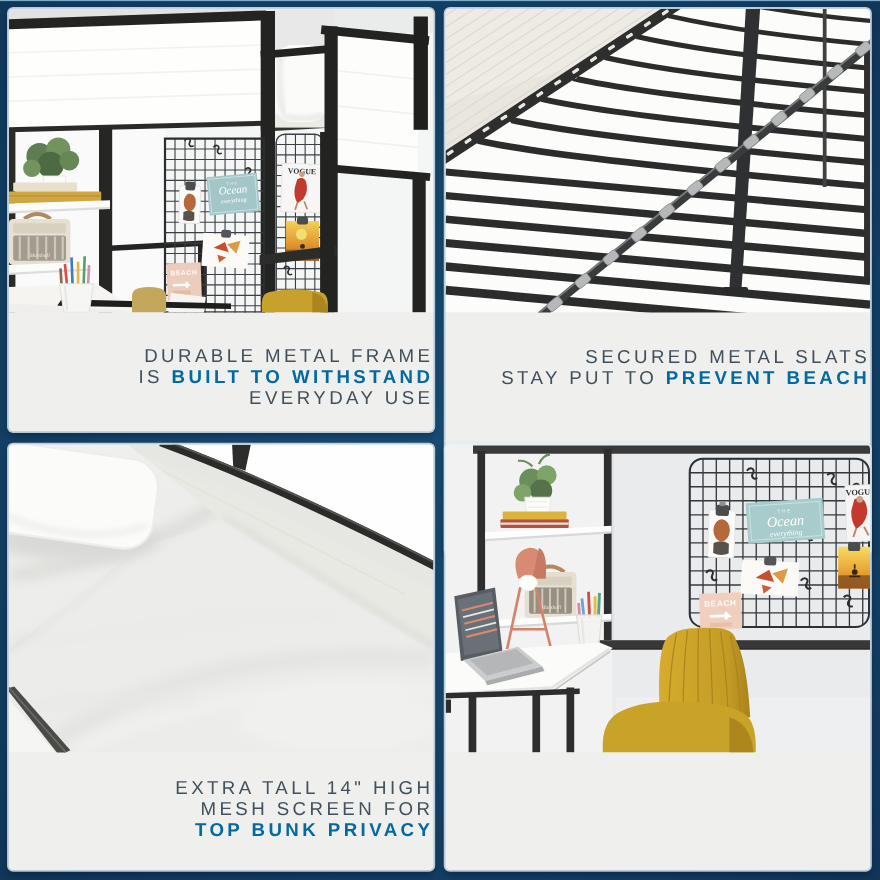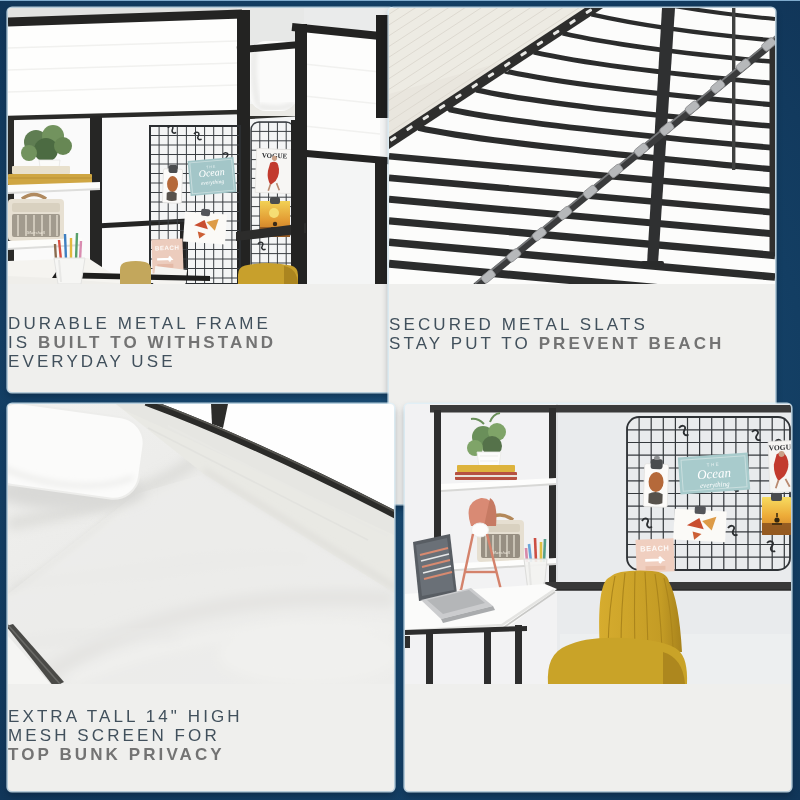--- a/index.html
+++ b/index.html
@@ -2,23 +2,23 @@
 <html><head>
 <meta charset="utf-8">
 <style>
 html,body{margin:0;padding:0;}
 body{width:800px;height:800px;position:relative;overflow:hidden;
  background:radial-gradient(circle at 50% 50%, #1a4d75 0%, #17466e 45%, #133e63 72%, #113659 100%);
  font-family:"Liberation Sans", sans-serif;}
 .card{position:absolute;background:#efefed;border-radius:4px;overflow:hidden;
  box-shadow:0 0 0 1.6px rgba(224,241,250,0.8), 0 4px 7px rgba(3,16,32,0.4);}
 .ph{position:absolute;left:0;top:0;}
-.cap{position:absolute;left:0;width:100%;text-align:left;
+.cap{position:absolute;left:0;width:100%;text-align:right;
  font-size:17px;line-height:19.2px;letter-spacing:3.1px;color:#41505c;}
-.cap b{color:#737373;font-weight:bold;}
+.cap b{color:#0369a1;font-weight:bold;}
 </style>
 </head>
 <body>
 
 <div style="position:absolute;left:0;top:0;width:800px;height:1px;background:#7fabcd;z-index:9;"></div>
 
 <div class="card" id="c1" style="left:8px;top:8px;width:386px;height:384px;">
 <svg class="ph" width="386" height="276" viewBox="0 0 386 276">
 <defs>
 <filter id="q1b" x="-40%" y="-40%" width="180%" height="180%">
@@ -267,21 +267,21 @@
 
 <g>
         <path d="M230,276 v-9 q0,-8 7,-9.5 q22,-5 46,0 q7,1.5 7,9.5 v9 z" fill="#c8a02c"></path>
 <path d="M276,258 q13,2 14,18 l-14,0 z" fill="#ab851f"></path>
       </g>
 </svg>
 
 <div class="cap" style="top:306px;">DURABLE METAL FRAME<br>IS <b>BUILT TO WITHSTAND</b><br>EVERYDAY USE</div>
 </div>
 
-<div class="card" id="c2" style="left:389px;top:8px;width:386px;height:496px;">
+<div class="card" id="c2" style="left:405px;top:8px;width:386px;height:496px;">
 <svg class="ph" width="386" height="276" viewBox="0 0 386 276">
 <rect width="386" height="276" fill="#fcfcfb"></rect>
 
 <g>
         <path d="M231.3,-12.6 Q301.3,3.4 386,11.0" fill="none" stroke="#2b2c2c" stroke-width="4.0"></path>
 <path d="M202.4,6.3 Q272.4,22.3 386,32.5" fill="none" stroke="#2b2c2c" stroke-width="4.3"></path>
 <path d="M173.6,25.2 Q243.6,41.2 386,54.0" fill="none" stroke="#2b2c2c" stroke-width="4.6"></path>
 <path d="M144.7,44.1 Q214.7,60.1 386,75.5" fill="none" stroke="#2b2c2c" stroke-width="4.9"></path>
 <path d="M115.9,63.0 Q185.9,79.0 386,97.0" fill="none" stroke="#2b2c2c" stroke-width="5.2"></path>
 <path d="M87.1,81.9 Q157.1,97.9 386,118.5" fill="none" stroke="#2b2c2c" stroke-width="5.5"></path>

